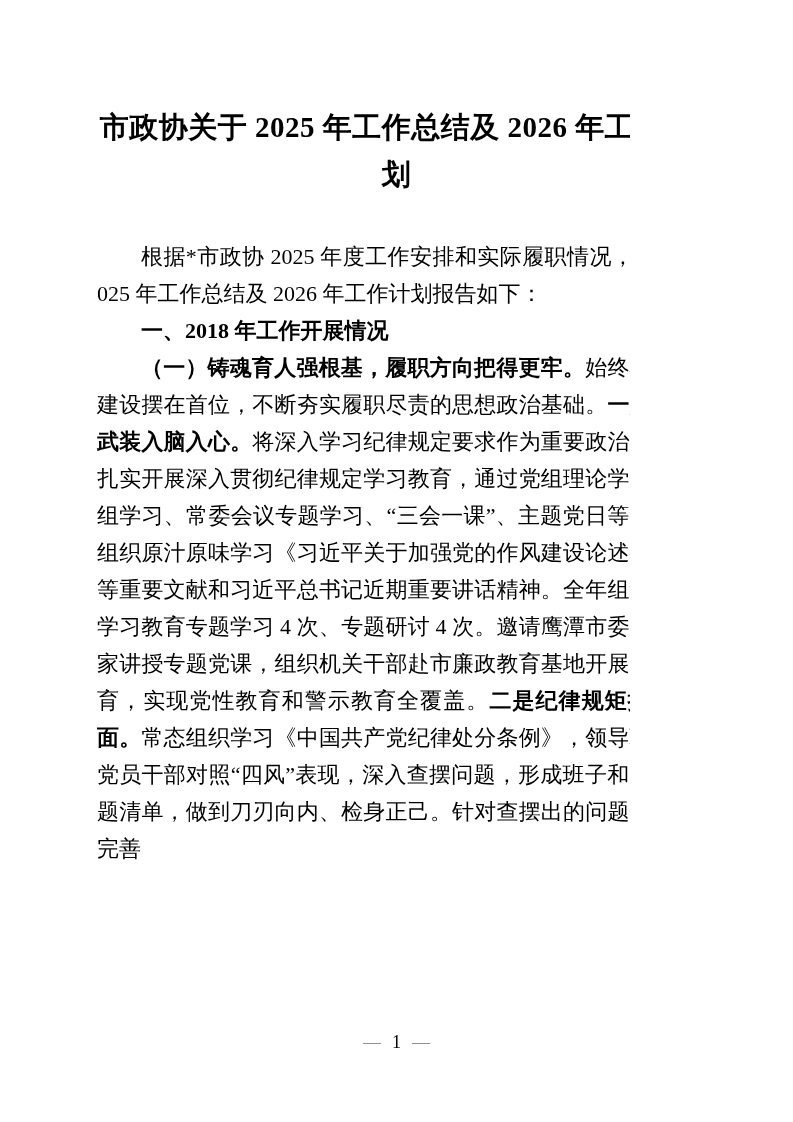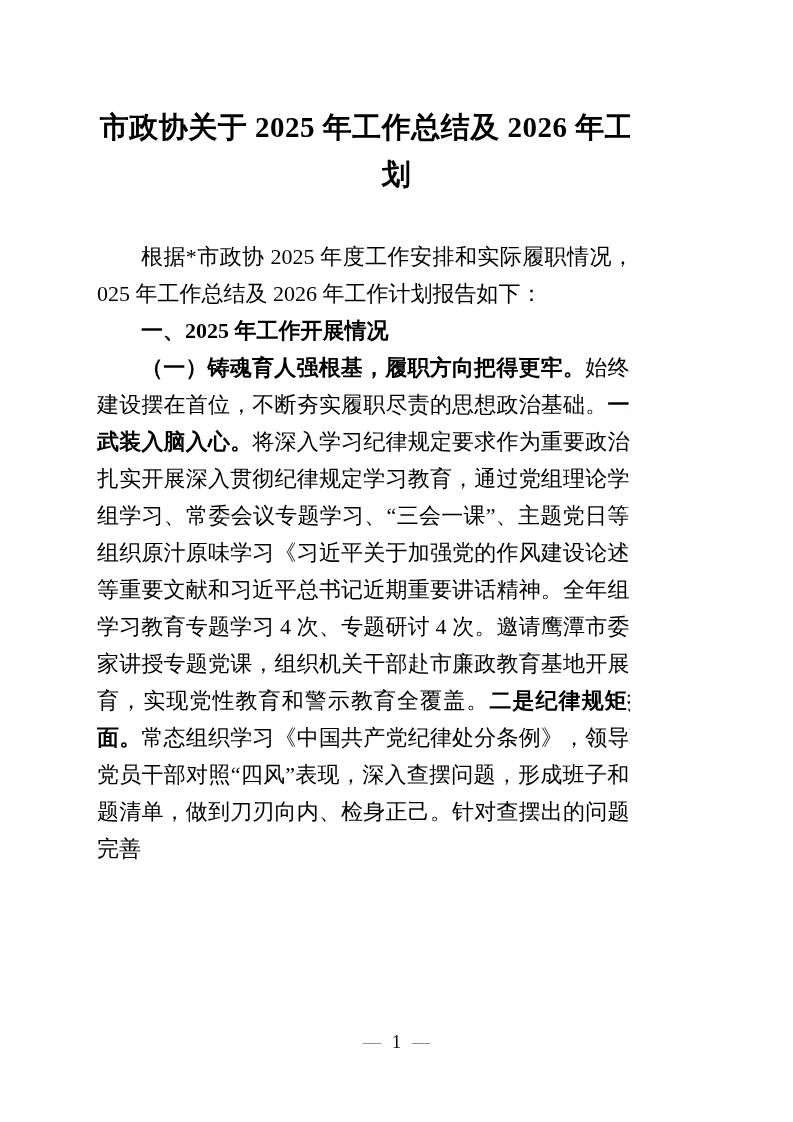--- a/index.html
+++ b/index.html
@@ -63,20 +63,20 @@
   .footer .num { padding: 0 11px; color: #000000; }
 </style>
 </head>
 <body>
 
 <div class="page">
   <div class="content">
     <h1 class="doc-title">市政协关于 2025 年工作总结及 2026 年工作计划</h1>
     <div class="doc-body">
         <p class="para body"><span class="run-normal">根据*市政协 2025 年度工作安排和实际履职情况，现将 2025 年工作总结及 2026 年工作计划报告如下：</span></p>
-        <p class="para heading1"><span class="run-bold">一、2025 年工作开展情况</span></p>
+        <p class="para heading1"><span class="run-bold">一、2018 年工作开展情况</span></p>
         <p class="para body"><span class="run-bold">（一）铸魂育人强根基，履职方向把得更牢。</span><span class="run-normal">始终将政治建设摆在首位，不断夯实履职尽责的思想政治基础。</span><span class="run-bold">一是理论武装入脑入心。</span><span class="run-normal">将深入学习纪律规定要求作为重要政治任务，扎实开展深入贯彻纪律规定学习教育，通过党组理论学习中心组学习、常委会议专题学习、“三会一课”、主题党日等契机，组织原汁原味学习《习近平关于加强党的作风建设论述摘编》等重要文献和习近平总书记近期重要讲话精神。全年组织开展学习教育专题学习 4 次、专题研讨 4 次。邀请鹰潭市委党校专家讲授专题党课，组织机关干部赴市廉政教育基地开展警示教育，实现党性教育和警示教育全覆盖。</span><span class="run-bold">二是纪律规矩挺在前面。</span><span class="run-normal">常态组织学习《中国共产党纪律处分条例》，领导班子和党员干部对照“四风”表现，深入查摆问题，形成班子和个人问题清单，做到刀刃向内、检身正己。针对查摆出的问题，修订完善</span></p>
       </div>
   </div>
   <div class="footer">
     <span class="dash" style="color: rgb(138, 138, 138);">—</span><span class="num">1</span><span class="dash" style="color: rgb(138, 138, 138);">—</span>
   </div>
 </div>
 
 </body></html>

